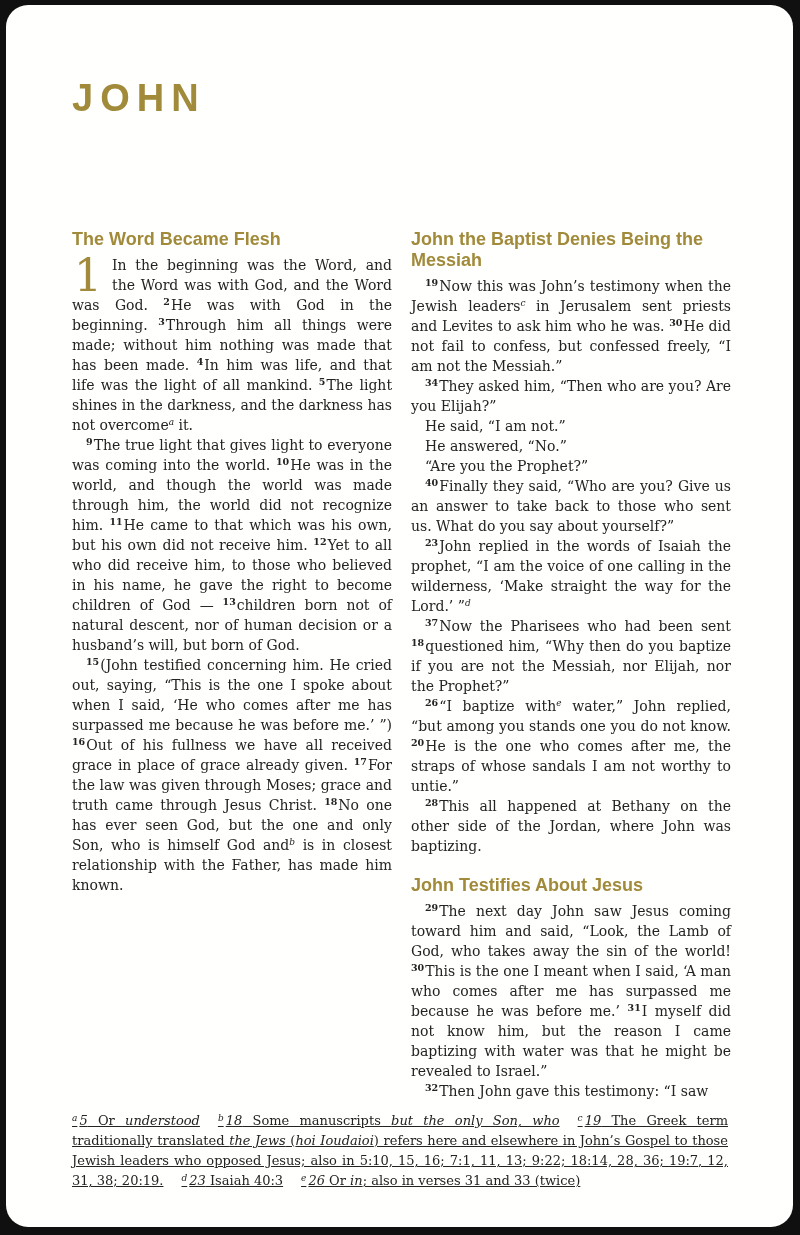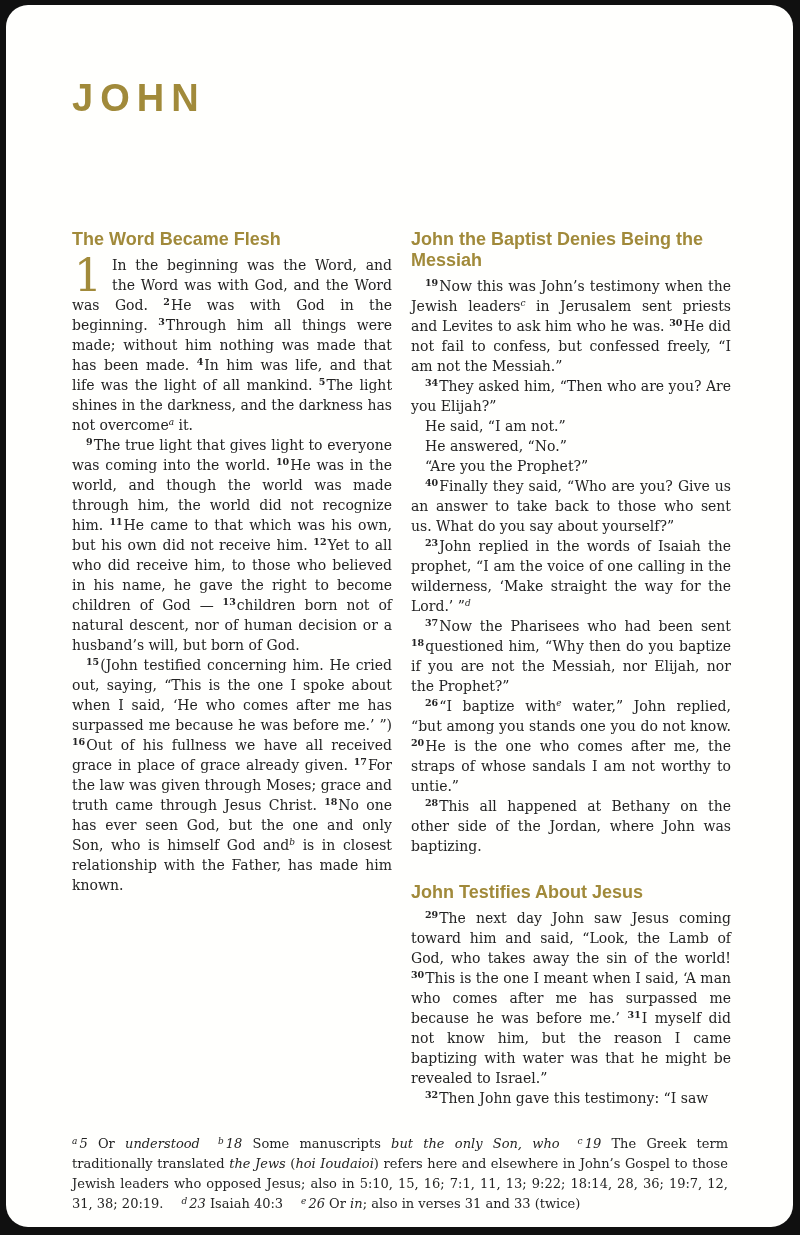--- a/index.html
+++ b/index.html
@@ -44,21 +44,21 @@
   }
   .col{flex:0 0 320px;width:320px;}
   h2.section{
     font-family:"Liberation Sans",sans-serif;
     font-weight:bold;
     color:var(--gold);
     font-size:18px;
     line-height:21px;
     margin:0 0 5px 0;
   }
-  h2.section.mt{margin-top:26px;}
+  h2.section.mt{margin-top:19px;}
   p.verse{
     margin:0;
     font-size:14px;
     line-height:20px;
     text-align:justify;
     color:var(--ink);
     text-indent:14px;
     hyphens:auto;
     -webkit-hyphens:auto;
   }
@@ -82,25 +82,26 @@
   }
   sup.n{
     font-style:italic;
     font-size:9px;
     line-height:0;
     vertical-align:baseline;
     position:relative;
     top:-5.5px;
   }
   .footnotes{
-    margin-top:26px;
+    margin-top:10px;
     font-size:13px;
     line-height:20px;
     text-align:justify;
     color:var(--ink);
+    text-decoration:underline;
   }
   sup.fl{
     font-style:italic;
     font-size:9px;
     line-height:0;
     vertical-align:baseline;
     position:relative;
     top:-4.5px;
     margin-right:2px;
   }

